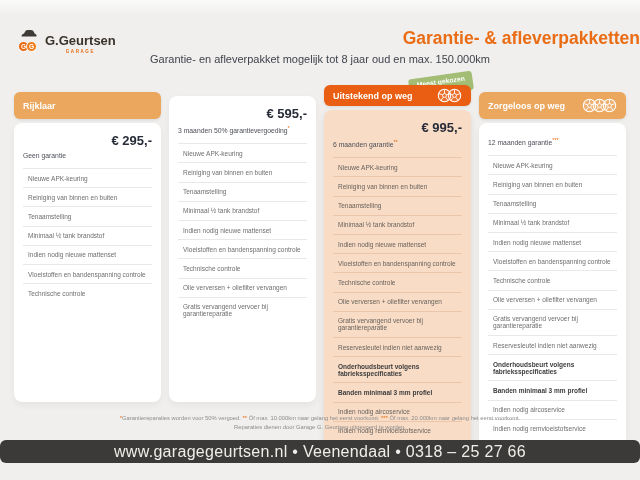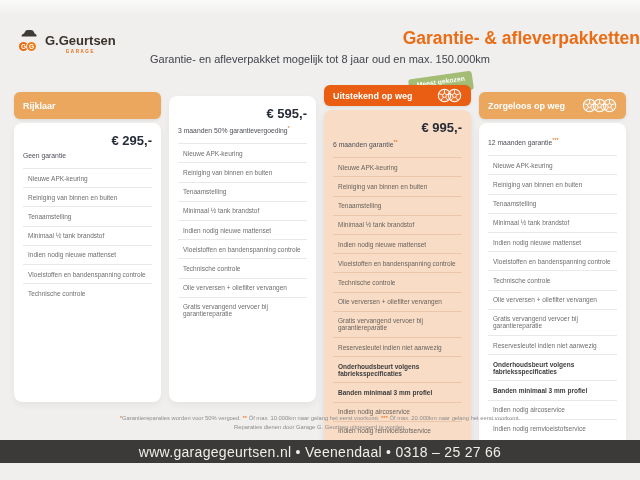--- a/index.html
+++ b/index.html
@@ -52,21 +52,21 @@
   .badge{position:absolute;z-index:1;top:-17px;right:-2px;background:#a3bd74;color:#fff;
          font-size:6.8px;font-weight:bold;padding:3px 8px 9px;border-radius:3px;
          transform:rotate(-8deg);}
 
   
   .footnote{position:absolute;top:414px;left:0;width:100%;text-align:center;
             font-size:5.8px;color:#8c8c8c;line-height:1.6;}
   .footnote .fn-mark{color:#e8680f;}
   .footer{position:absolute;top:440px;left:0;width:100%;height:23px;background:#3b3a38;
           display:flex;align-items:center;justify-content:center;color:#efeeea;
-          font-size:14px;letter-spacing:.3px;}
+          font-size:16px;letter-spacing:.3px;border-radius:6px;}
 </style>
 </head>
 <body>
 
 <div class="page">
 
   <div class="logo">
     <div class="logo-mark">
       <svg class="logo-car" width="16" height="9" viewBox="0 0 32 18" aria-hidden="true">
         <path d="M1 14 Q1 10 6 9 L9 4 Q10 2 14 2 L20 2 Q24 2 26 6 L27 9 Q31 10 31 13 L31 15 L1 15 Z" fill="#3f3b36"></path>

